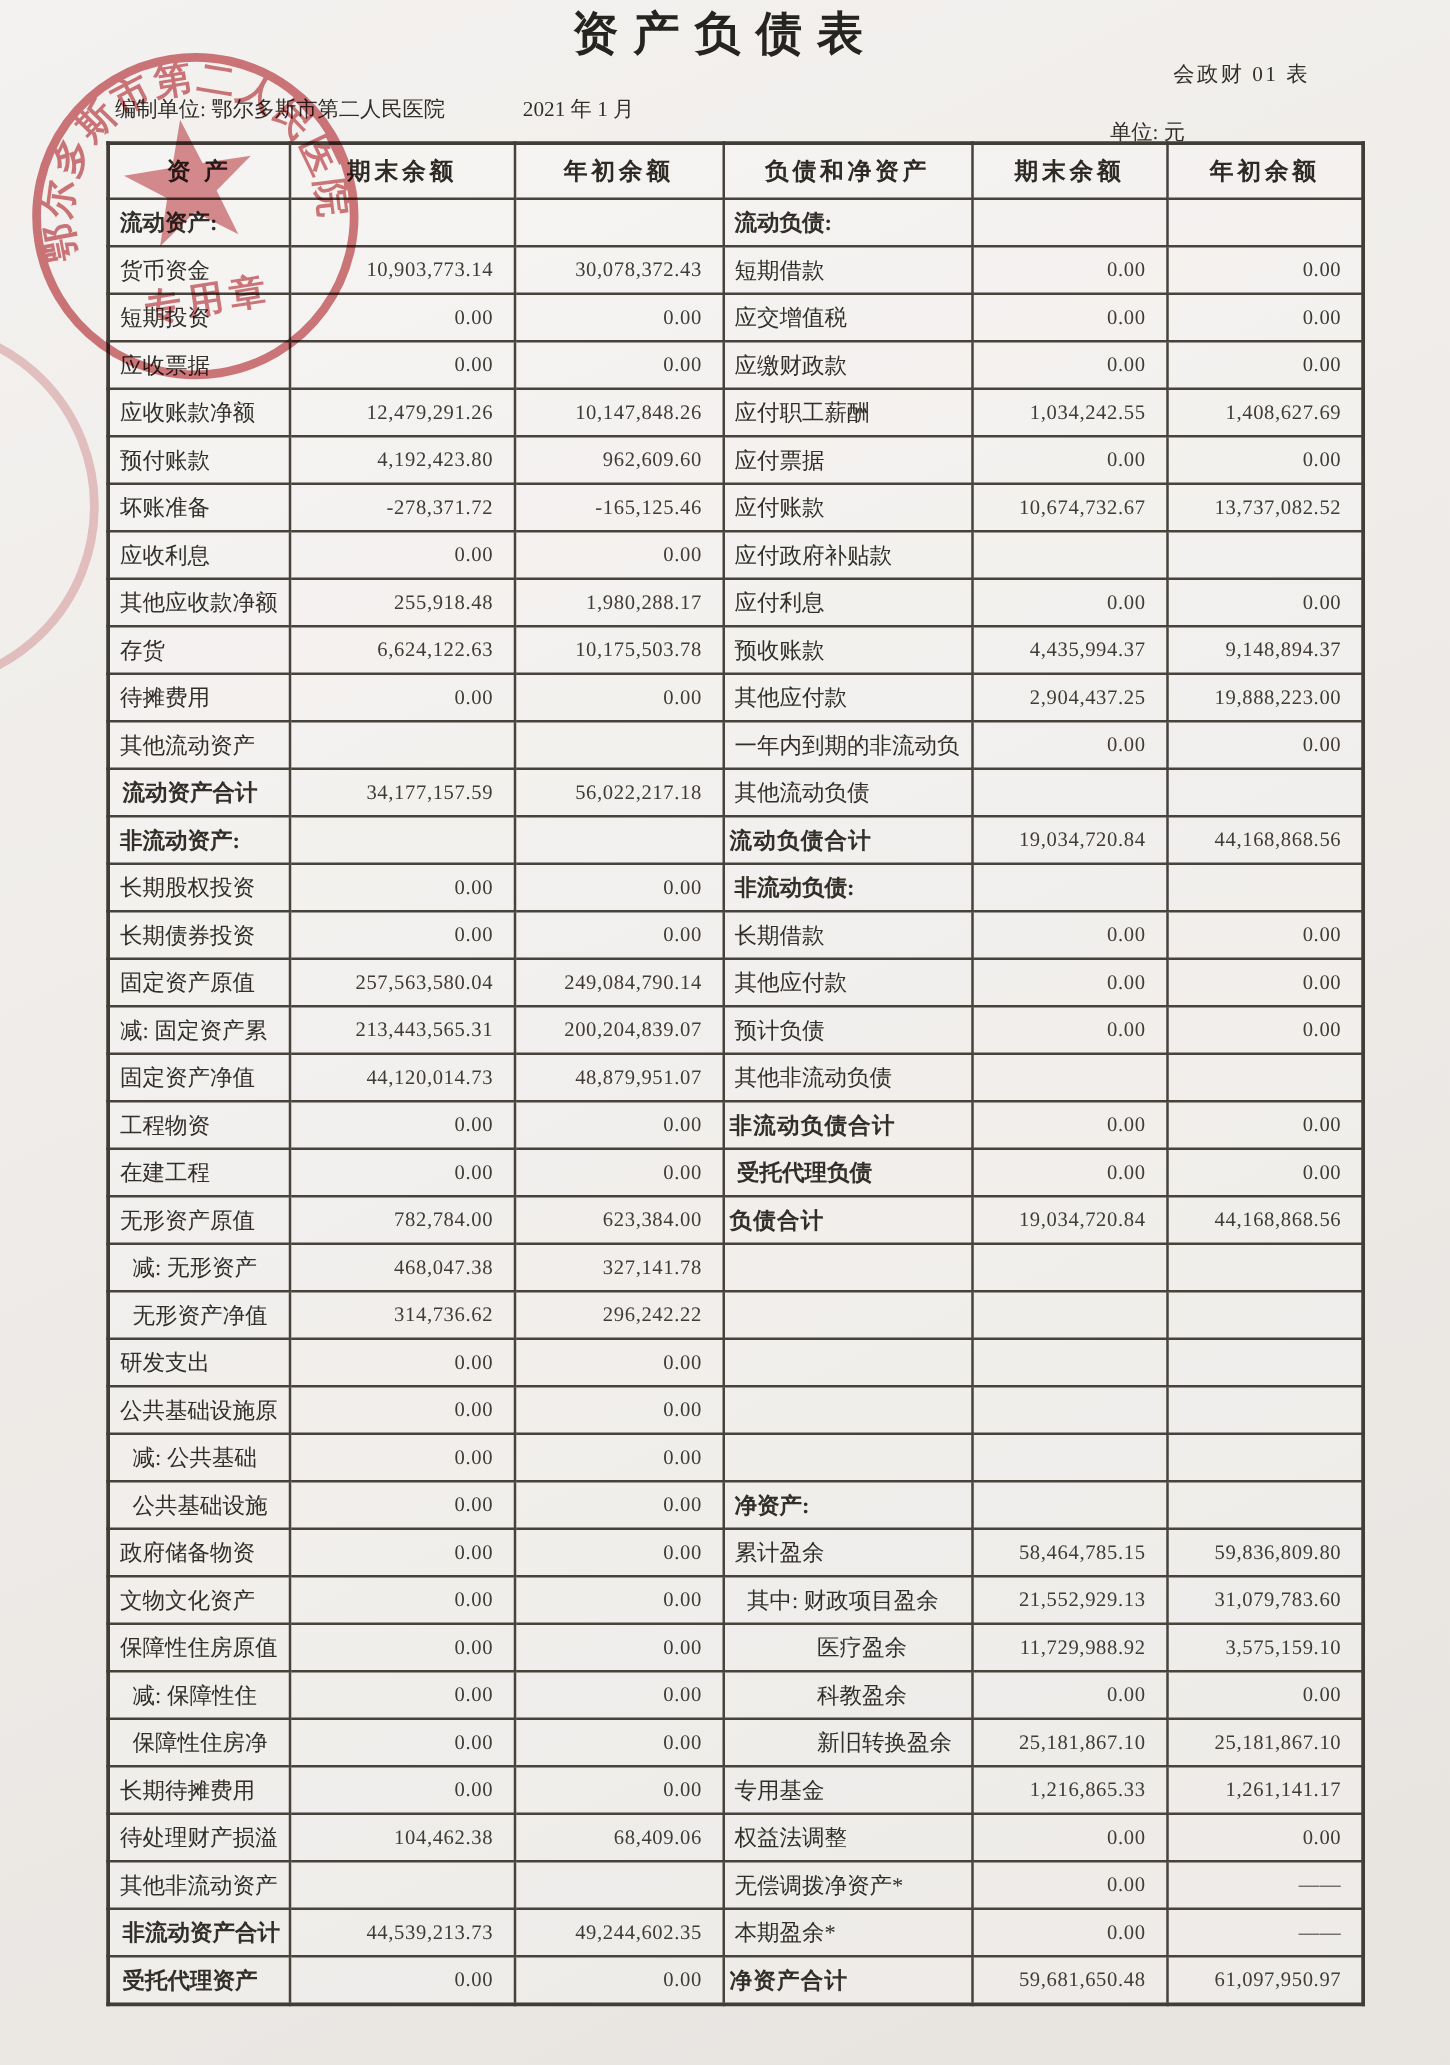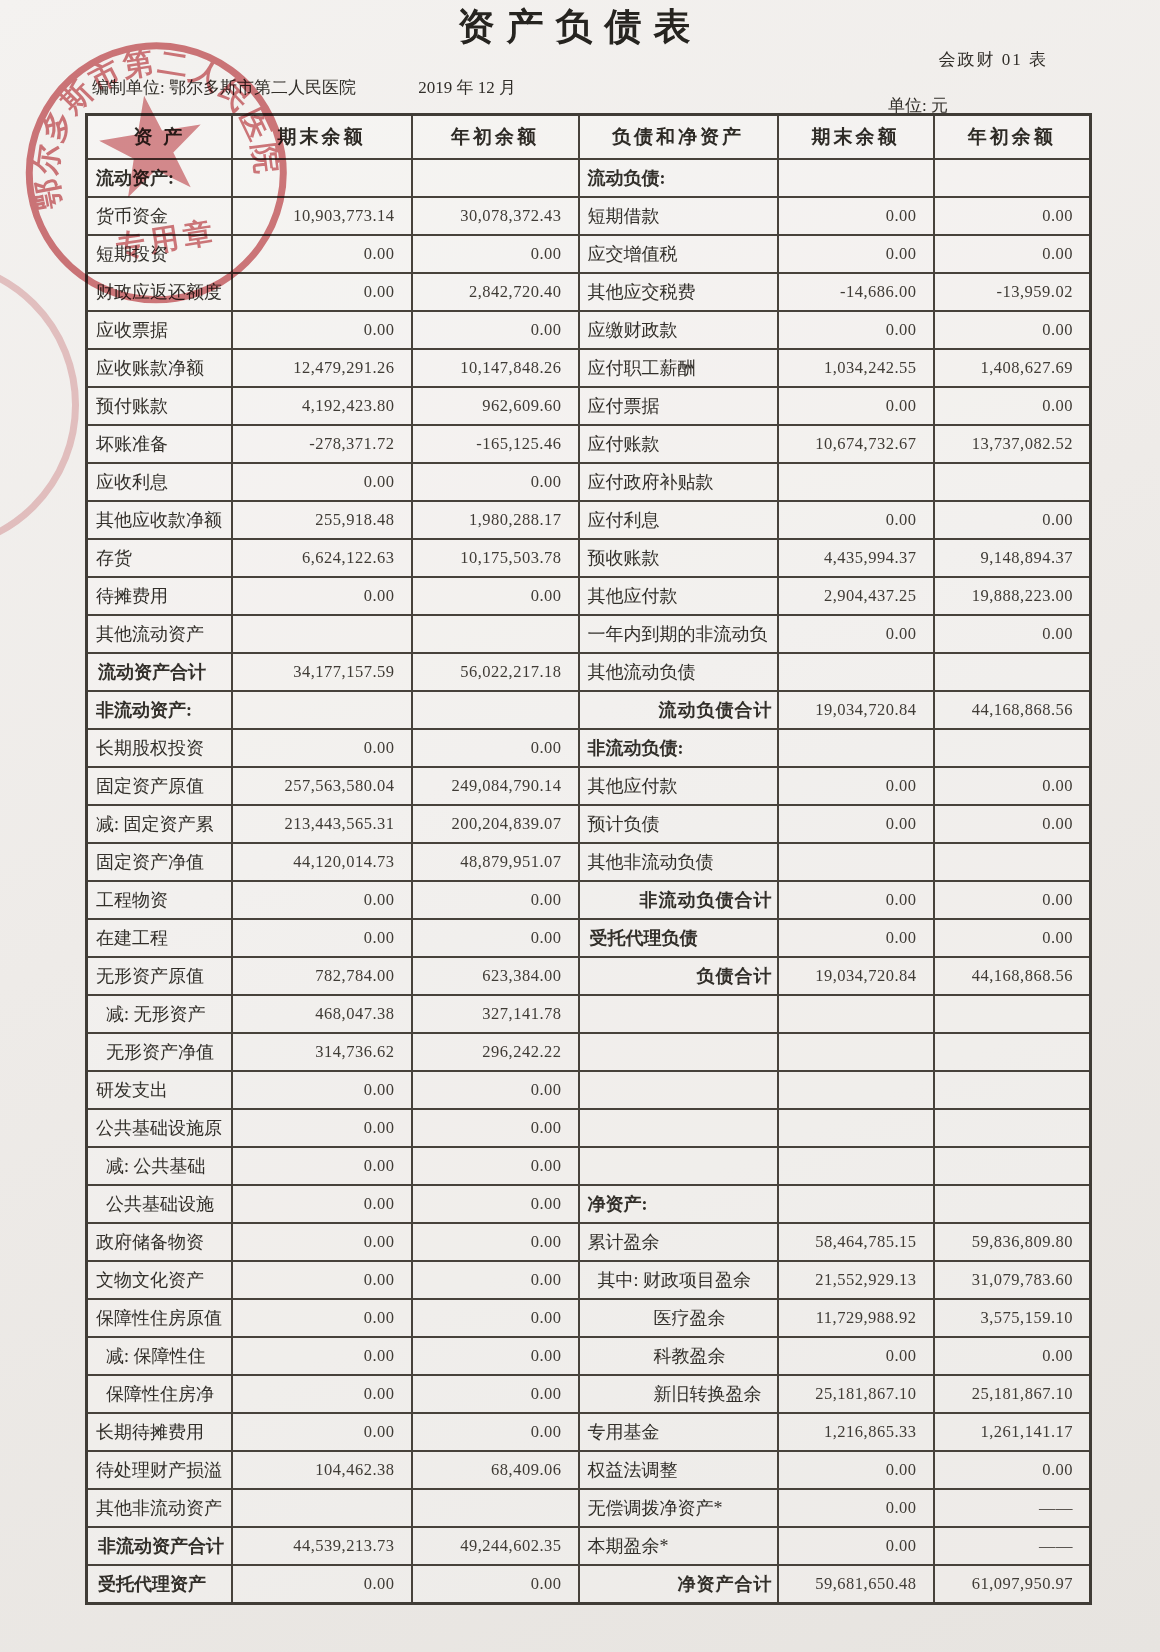--- a/index.html
+++ b/index.html
@@ -22,21 +22,21 @@
     border-collapse:collapse;table-layout:fixed;border:3px solid #403c36;
     background:rgba(255,255,255,0.25);
   }
   .bs th,.bs td{
     border:2px solid #47423b;height:36px;padding:0 4px;
     font-size:18px;white-space:nowrap;overflow:hidden;
   }
   .bs thead th{height:42px;font-size:19px;font-weight:bold;letter-spacing:3px;text-align:center;color:#2d2a25;}
   td.sec{font-weight:bold;padding-left:8px;text-align:left;}
   td.bold{font-weight:bold;padding-left:10px;text-align:left;}
-  td.total{font-weight:bold;text-align:right;letter-spacing:1px;}
+  td.total{font-weight:bold;text-align:left;letter-spacing:1px;}
   td.item{padding-left:8px;text-align:left;}
   td.item2{padding-left:18px;text-align:left;}
   td.item3{padding-left:74px;text-align:left;}
   td.num{
     text-align:right;padding-right:16px;font-size:16.5px;color:#3f3b35;
     font-family:"Liberation Serif","DejaVu Serif",serif;letter-spacing:0.5px;
   }
   .stamp-wrap{
     position:absolute;top:22px;left:12px;width:300px;height:310px;
     opacity:0.68;transform:rotate(-9deg);mix-blend-mode:multiply;pointer-events:none;
@@ -51,21 +51,21 @@
 
 <div class="page">
 
   <h1 class="page-title">资产负债表</h1>
 
   <div class="form-code">会政财 01 表</div>
 
   <div class="meta-line">
     <span>编制单位:</span>
     <span>鄂尔多斯市第二人民医院</span>
-    <span class="period">2019 年 12 月</span>
+    <span class="period">2021 年 1 月</span>
   </div>
 
   <div class="unit-label">单位: 元</div>
 
   <table class="bs">
     <colgroup>
       <col style="width:145px">
         <col style="width:180px">
         <col style="width:167px">
       <col style="width:199px">
@@ -101,28 +101,20 @@
         </tr>
         <tr>
           <td class="item">短期投资</td>
           <td class="num">0.00</td>
           <td class="num">0.00</td>
           <td class="item">应交增值税</td>
           <td class="num">0.00</td>
           <td class="num">0.00</td>
         </tr>
         <tr>
-          <td class="item">财政应返还额度</td>
-          <td class="num">0.00</td>
-          <td class="num">2,842,720.40</td>
-          <td class="item">其他应交税费</td>
-          <td class="num">-14,686.00</td>
-          <td class="num">-13,959.02</td>
-        </tr>
-        <tr>
           <td class="item">应收票据</td>
           <td class="num">0.00</td>
           <td class="num">0.00</td>
           <td class="item">应缴财政款</td>
           <td class="num">0.00</td>
           <td class="num">0.00</td>
         </tr>
         <tr>
           <td class="item">应收账款净额</td>
           <td class="num">12,479,291.26</td>
@@ -203,20 +195,28 @@
           <td class="num">19,034,720.84</td>
           <td class="num">44,168,868.56</td>
         </tr>
         <tr>
           <td class="item">长期股权投资</td>
           <td class="num">0.00</td>
           <td class="num">0.00</td>
           <td class="sec">非流动负债:</td>
           <td class="num"></td>
           <td class="num"></td>
+        </tr>
+        <tr>
+          <td class="item">长期债券投资</td>
+          <td class="num">0.00</td>
+          <td class="num">0.00</td>
+          <td class="item">长期借款</td>
+          <td class="num">0.00</td>
+          <td class="num">0.00</td>
         </tr>
         <tr>
           <td class="item">固定资产原值</td>
           <td class="num">257,563,580.04</td>
           <td class="num">249,084,790.14</td>
           <td class="item">其他应付款</td>
           <td class="num">0.00</td>
           <td class="num">0.00</td>
         </tr>
         <tr>

